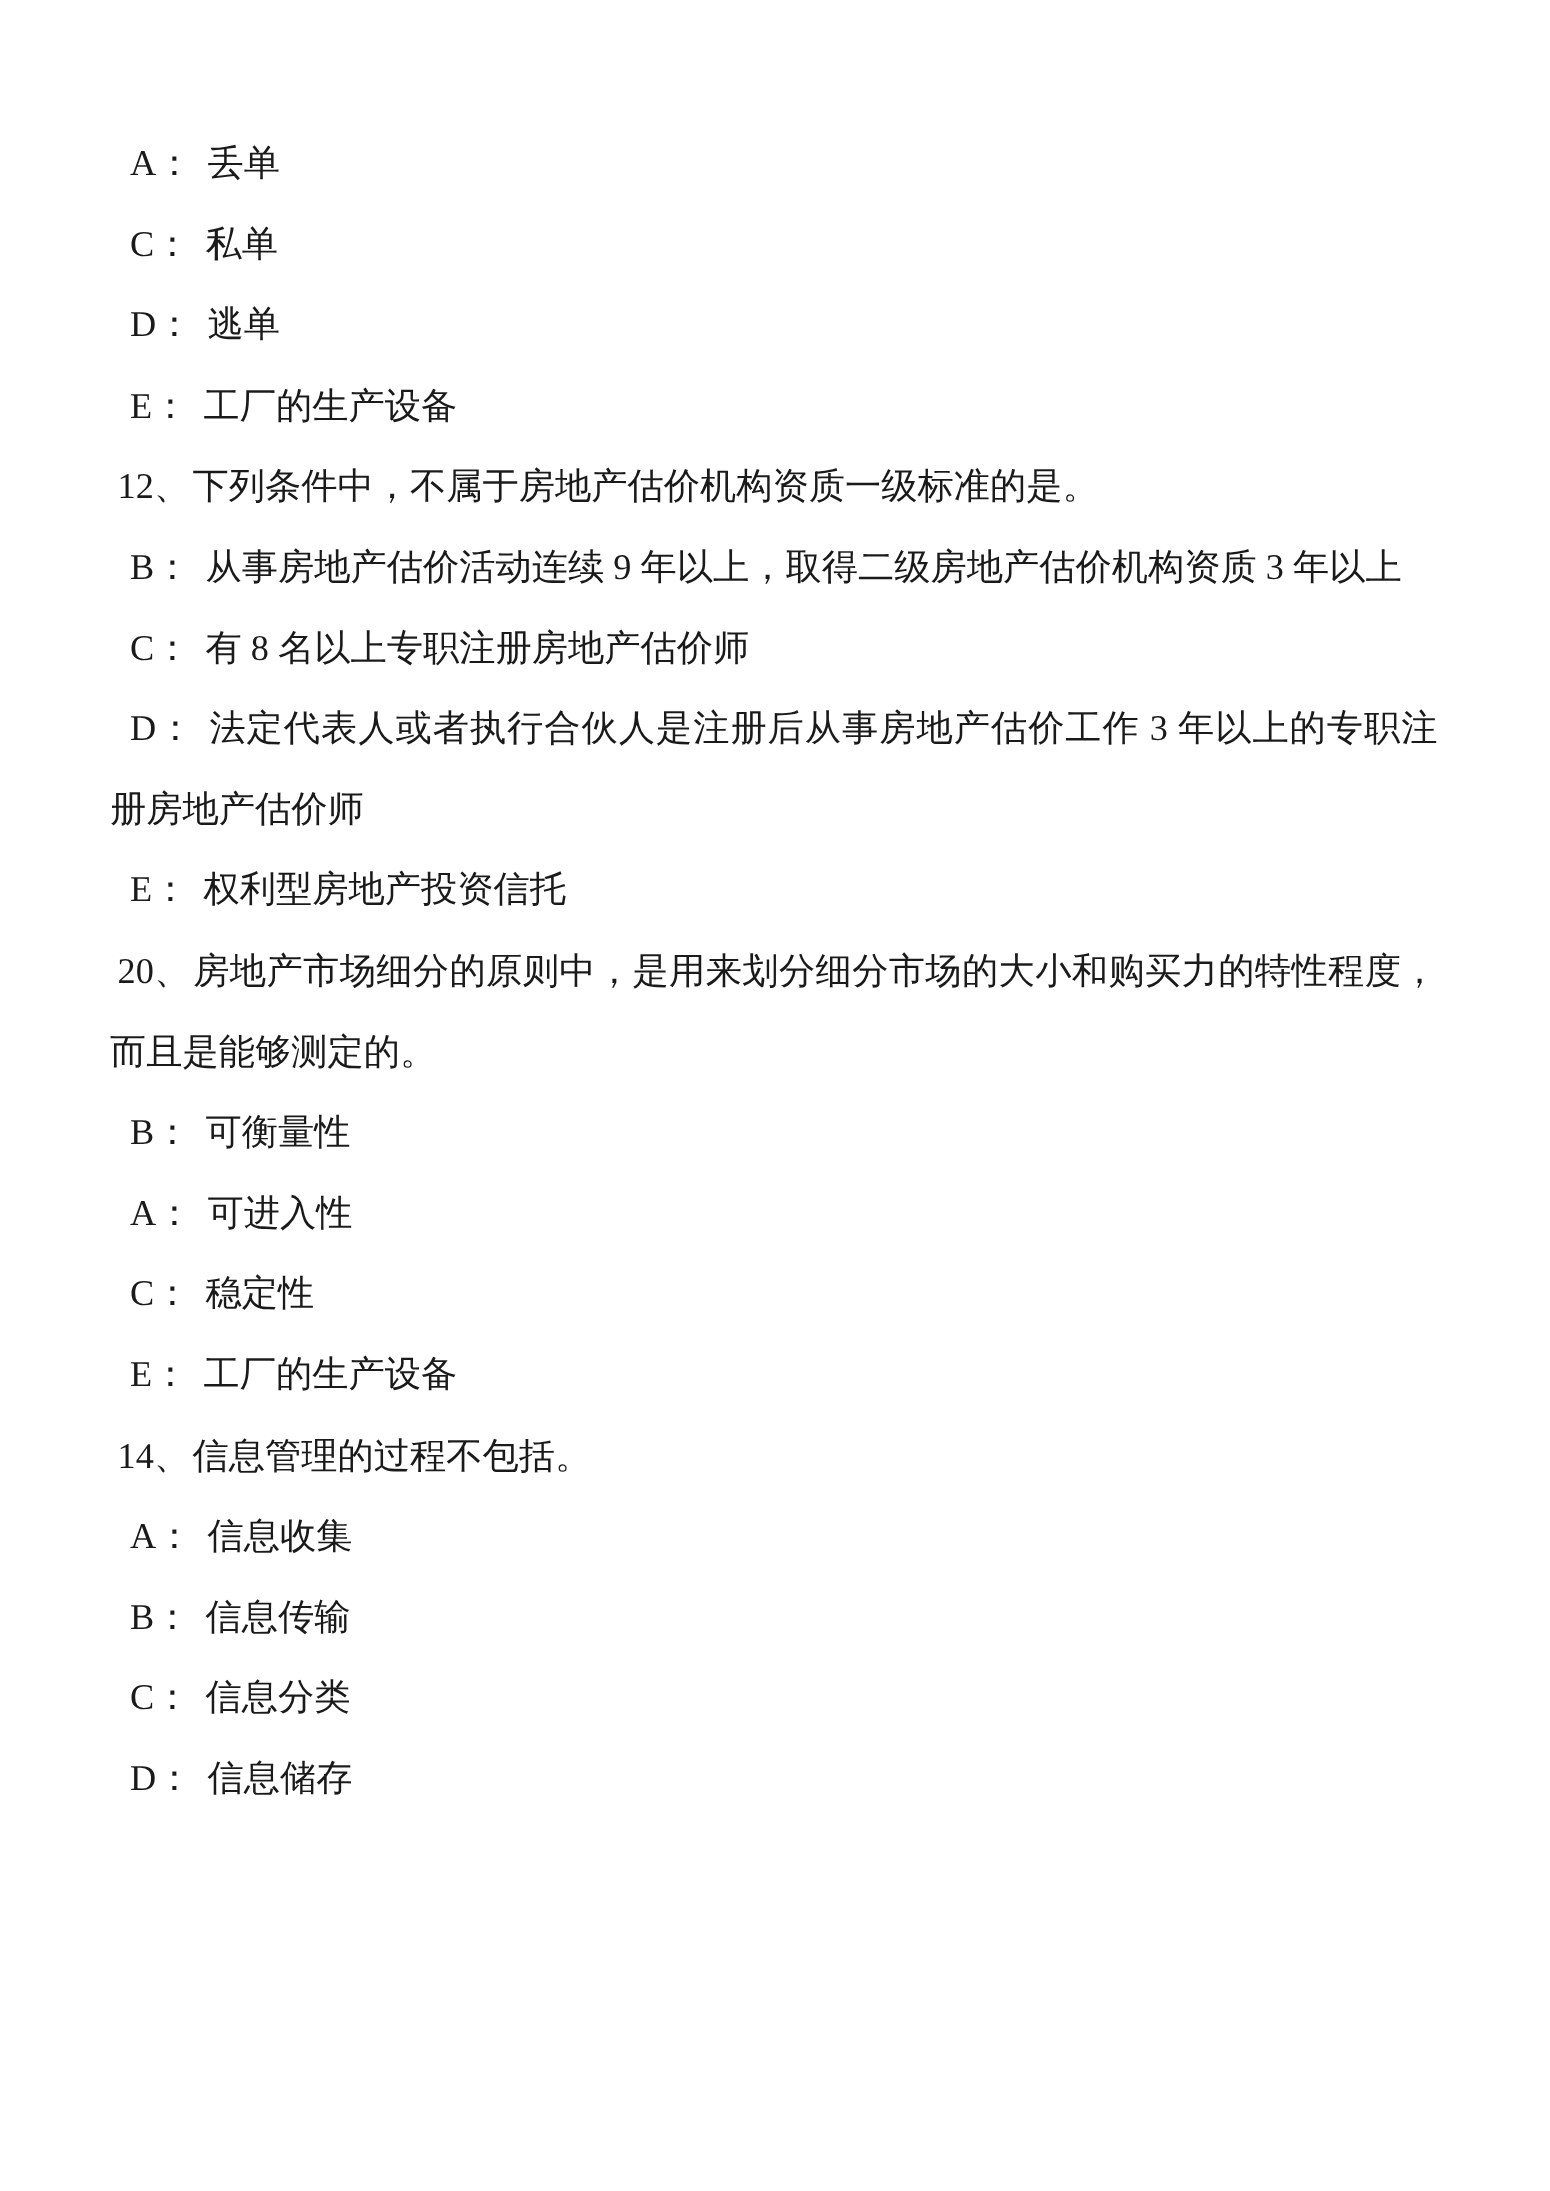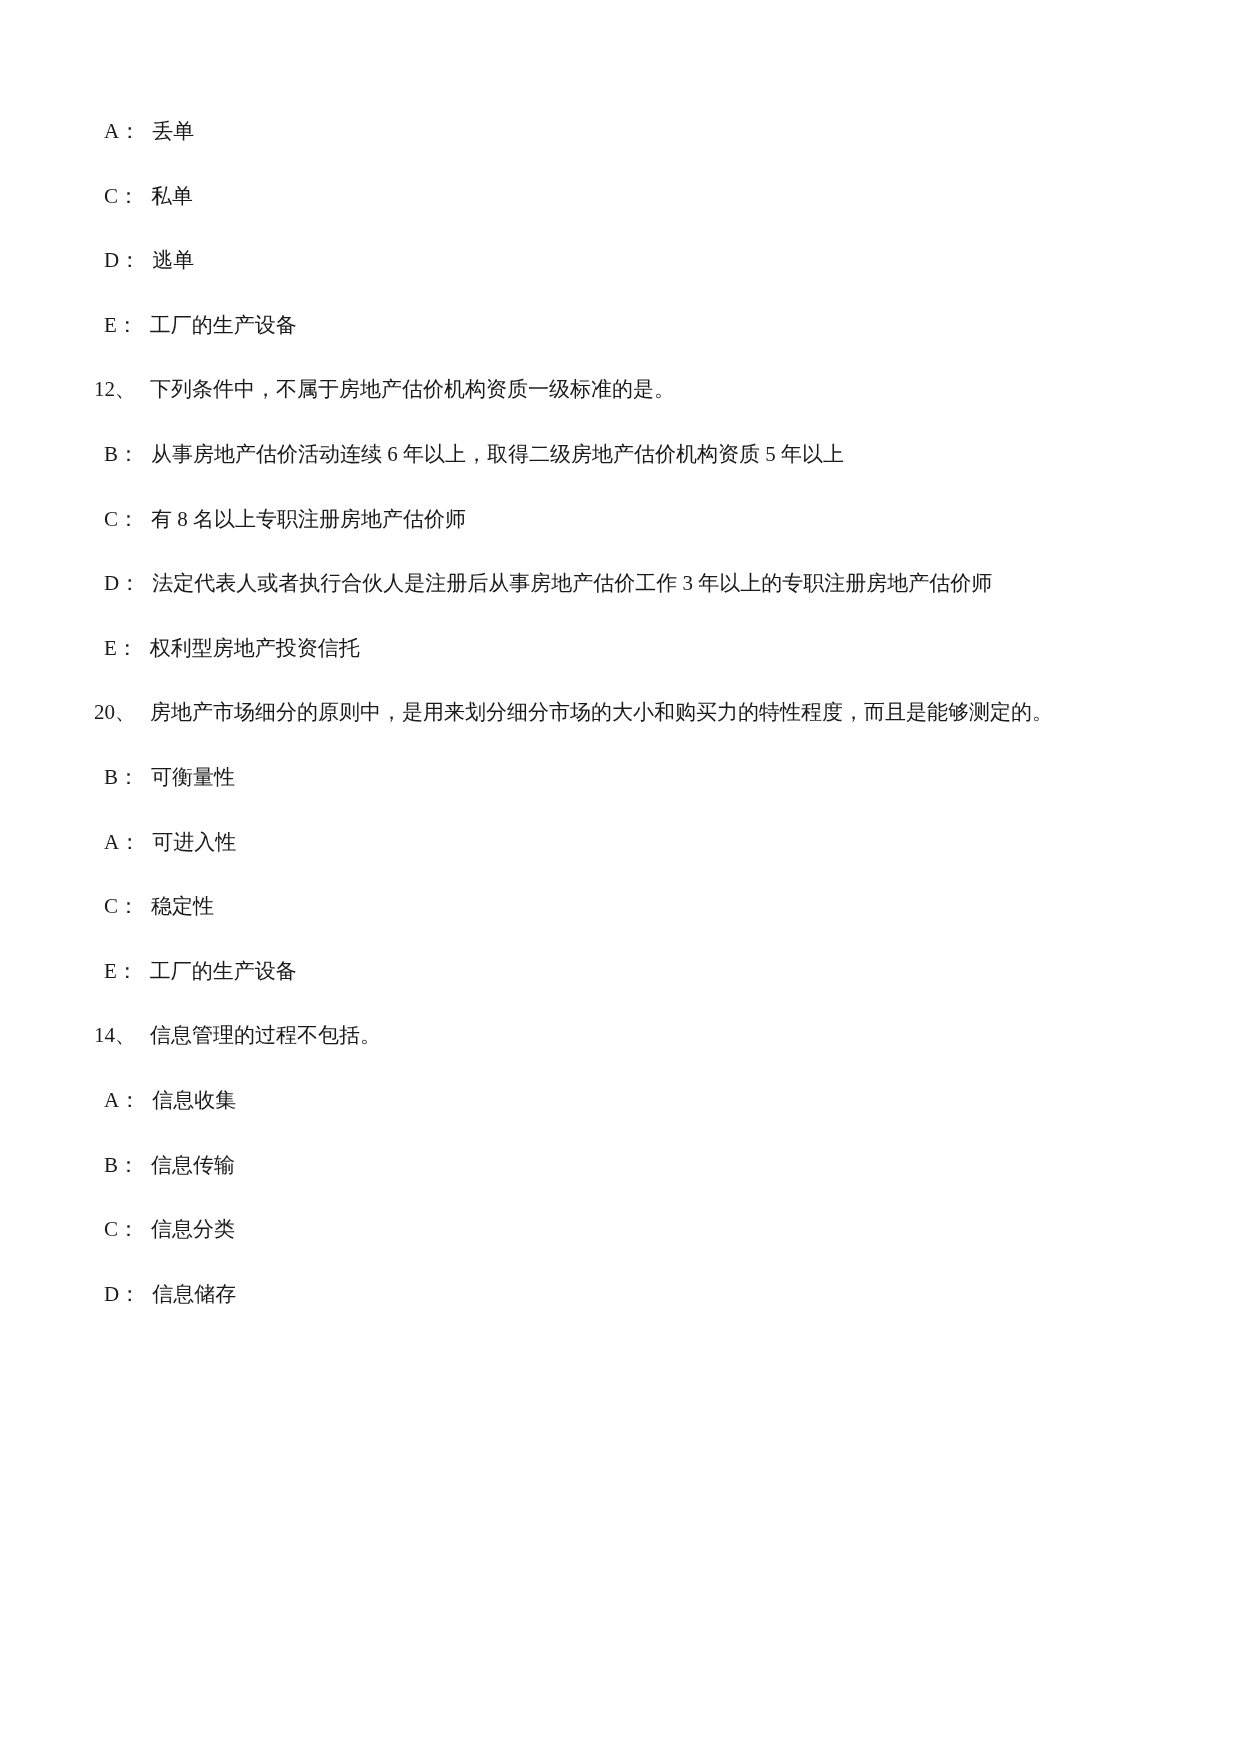--- a/index.html
+++ b/index.html
@@ -11,54 +11,54 @@
     width: 1240px;
     height: 1753px;
     overflow: hidden;
   }
   .doc {
     box-sizing: border-box;
     width: 1240px;
     height: 1753px;
     padding: 99px 90px 0 88px;
     font-family: "Liberation Serif", "DejaVu Serif", serif;
-    font-size: 21px;
+    font-size: 29px;
     line-height: 64.6px;
     color: #1a1a1a;
     text-align: justify;
   }
   .doc p {
     margin: 0;
     padding: 0;
   }
   p.q {
     text-indent: 6px;
   }
   p.opt {
     text-indent: 16px;
   }
   .q-num {
-    margin-right: 14px;
+    margin-right: 2px;
   }
   .opt-label {
     margin-right: 12px;
   }
 </style>
 </head>
 <body>
 
 <div class="doc">
 
   <p class="opt"><span class="opt-label">A：</span><span>丢单</span></p>
   <p class="opt"><span class="opt-label">C：</span><span>私单</span></p>
   <p class="opt"><span class="opt-label">D：</span><span>逃单</span></p>
   <p class="opt"><span class="opt-label">E：</span><span>工厂的生产设备</span></p>
 
   <p class="q"><span class="q-num">12、</span><span>下列条件中，不属于房地产估价机构资质一级标准的是。</span></p>
-  <p class="opt"><span class="opt-label">B：</span><span>从事房地产估价活动连续 6 年以上，取得二级房地产估价机构资质 5 年以上</span></p>
+  <p class="opt"><span class="opt-label">B：</span><span>从事房地产估价活动连续 9 年以上，取得二级房地产估价机构资质 3 年以上</span></p>
   <p class="opt"><span class="opt-label">C：</span><span>有 8 名以上专职注册房地产估价师</span></p>
   <p class="opt"><span class="opt-label">D：</span><span>法定代表人或者执行合伙人是注册后从事房地产估价工作 3 年以上的专职注册房地产估价师</span></p>
   <p class="opt"><span class="opt-label">E：</span><span>权利型房地产投资信托</span></p>
 
   <p class="q"><span class="q-num">20、</span><span>房地产市场细分的原则中，是用来划分细分市场的大小和购买力的特性程度，而且是能够测定的。</span></p>
   <p class="opt"><span class="opt-label">B：</span><span>可衡量性</span></p>
   <p class="opt"><span class="opt-label">A：</span><span>可进入性</span></p>
   <p class="opt"><span class="opt-label">C：</span><span>稳定性</span></p>
   <p class="opt"><span class="opt-label">E：</span><span>工厂的生产设备</span></p>
 

